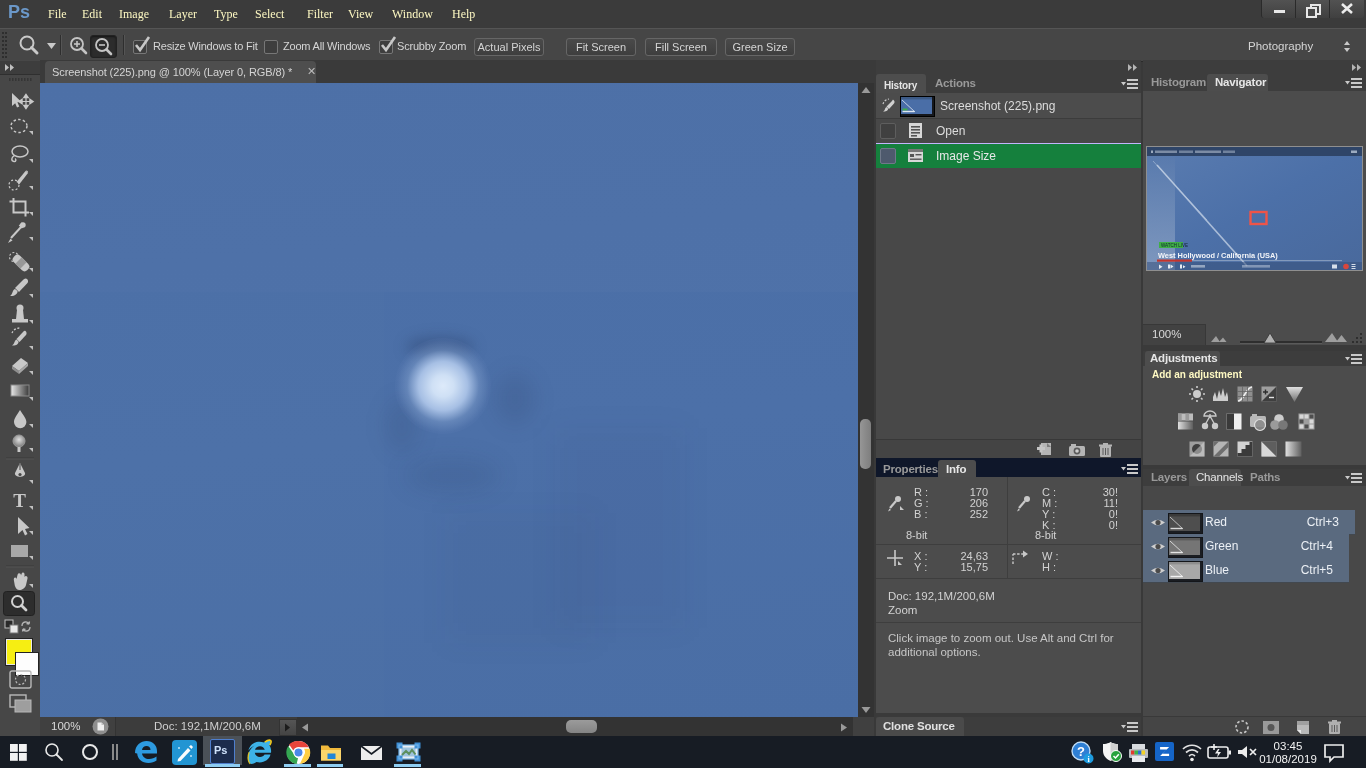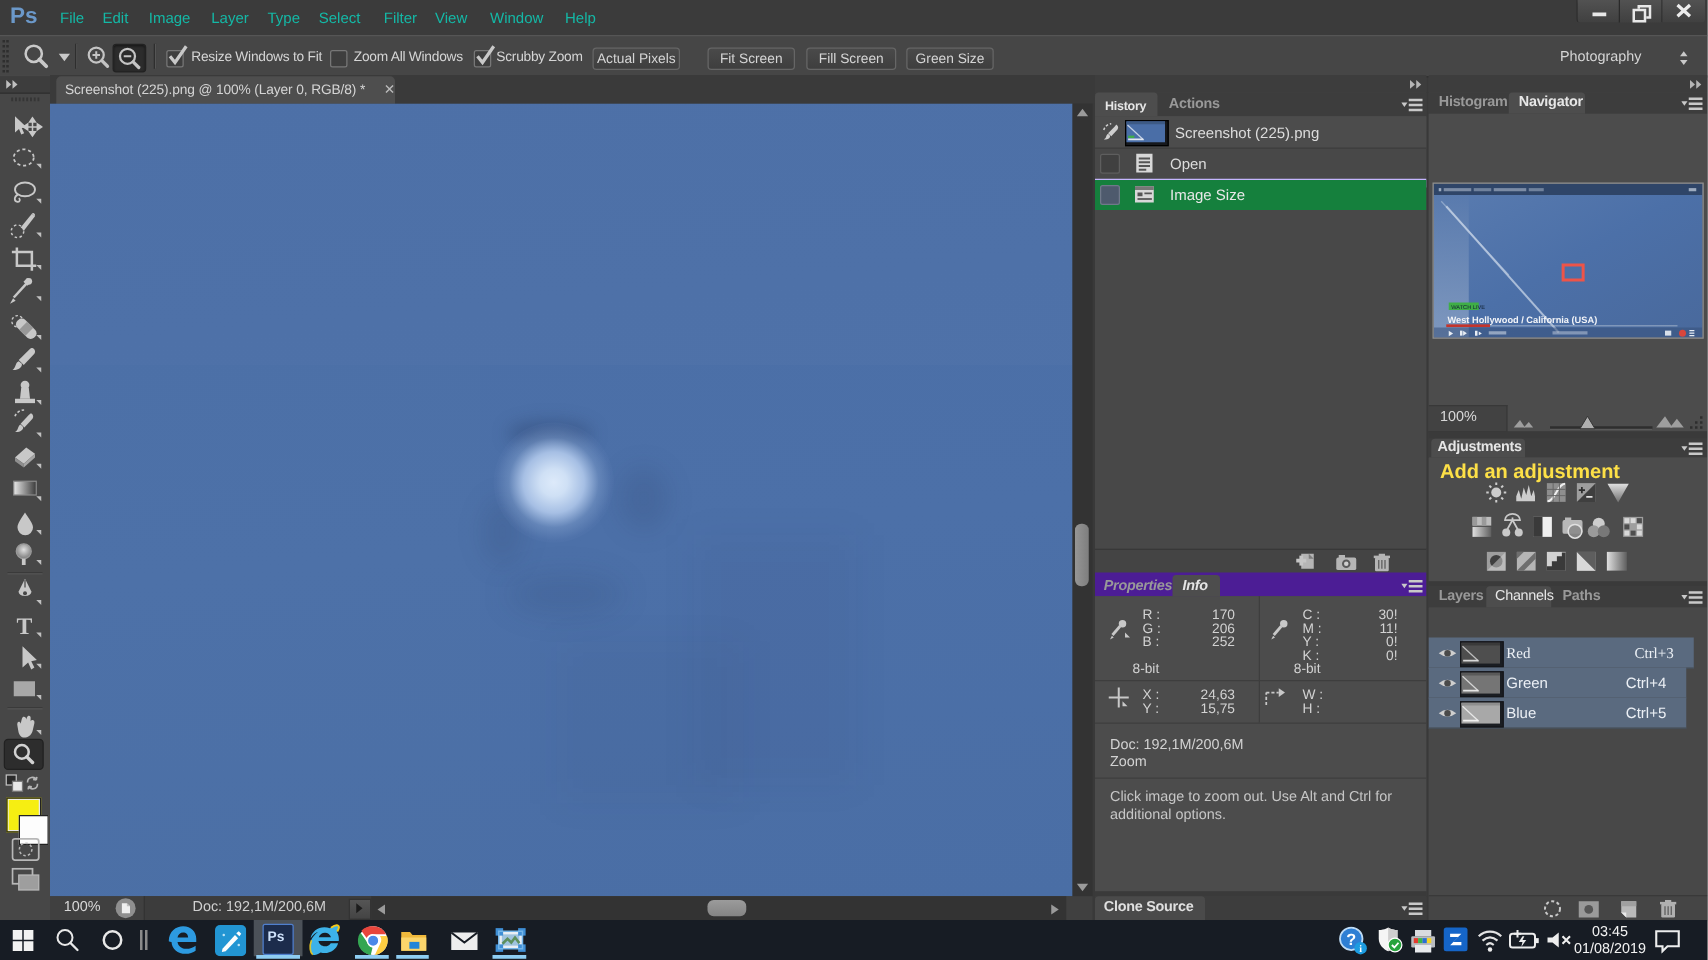--- a/index.html
+++ b/index.html
@@ -1,21 +1,21 @@
 <!DOCTYPE html>
 <html><head>
 <meta charset="utf-8">
 <style>
 html,body{margin:0;padding:0;}
 #app{position:relative;width:1366px;height:768px;overflow:hidden;background:#393939;
   font-family:"Liberation Sans",sans-serif;-webkit-font-smoothing:antialiased;}
 .abs{position:absolute;}
 
 #menubar{left:0;top:0;width:1366px;height:28px;background:#3b3b3b;}
-#menubar .mi{position:absolute;top:7px;font-size:12px;color:#14b8a6;}
+#menubar .mi{position:absolute;top:7px;font-size:12px;color:#fef9c3;font-family:Liberation Serif, serif;}
 #pslogo{position:absolute;left:8px;top:2px;font-size:18px;font-weight:bold;color:#6b98c9;letter-spacing:0px;}
 .winbtn{position:absolute;top:0;height:18px;width:34px;background:linear-gradient(#525252,#404040);border-left:1px solid #2a2a2a;}
 
 #optbar{left:0;top:28px;width:1366px;height:32px;background:#464646;border-top:1px solid #555;border-bottom:1px solid #2b2b2b;}
 .obtn{position:absolute;top:9px;height:16px;line-height:16px;text-align:center;
   background:linear-gradient(#4a4a4a,#3e3e3e);border:1px solid #666;border-radius:3px;
   color:#d5d5d5;font-size:11px;}
 .cb{position:absolute;top:11px;width:12px;height:12px;background:#3e3e3e;border:1px solid #777;border-radius:2px;}
 .cblabel{position:absolute;top:11px;font-size:11px;color:#d5d5d5;letter-spacing:-0.2px;}
 .vsep{position:absolute;top:6px;width:1px;height:20px;background:#2e2e2e;border-right:1px solid #555;}
@@ -445,21 +445,21 @@
         <rect x="1" y="2.5" width="13" height="2" fill="#b5b5b5"></rect>
           <rect x="5" y="1" width="5" height="2" fill="#b5b5b5"></rect>
         <g stroke="#5a5a5a" stroke-width="1">
             <line x1="5" y1="6" x2="5" y2="13"></line>
             <line x1="7.5" y1="6" x2="7.5" y2="13"></line>
             <line x1="10" y1="6" x2="10" y2="13"></line>
           </g>
       </svg>
     </div>
 
-    <div class="abs" style="left:0;top:398px;width:265px;height:19px;background:#4c1d95;font-style:italic;">
+    <div class="abs" style="left:0;top:398px;width:265px;height:19px;background:#0f172a;">
       <span style="position:absolute;left:7px;top:5px;font-size:11.5px;font-weight:bold;color:#999;letter-spacing:-0.2px;">Properties</span>
       <div class="abs ptabact" style="left:62px;top:2px;width:38px;height:17px;">
           <span style="position:absolute;left:8px;top:3px;font-size:11.5px;font-weight:bold;color:#e6e6e6;letter-spacing:-0.2px;">Info</span>
         </div>
       <svg width="18" height="12" style="position:absolute;left:245px;top:5px">
         <path d="M0 4 L5 4 L2.5 7.5 Z" fill="#c9c9c9"></path>
         <rect x="6" y="1" width="11" height="2" fill="#c9c9c9"></rect>
           <rect x="6" y="5" width="11" height="2" fill="#c9c9c9"></rect>
           <rect x="6" y="9" width="11" height="2" fill="#c9c9c9"></rect>
       </svg>
@@ -636,21 +636,21 @@
           <span style="position:absolute;left:5px;top:1px;font-size:11.5px;font-weight:bold;color:#e6e6e6;letter-spacing:-0.2px;">Adjustments</span>
         </div>
       <svg width="18" height="12" style="position:absolute;left:202px;top:2px">
         <path d="M0 4 L5 4 L2.5 7.5 Z" fill="#c9c9c9"></path>
         <rect x="6" y="1" width="11" height="2" fill="#c9c9c9"></rect>
           <rect x="6" y="5" width="11" height="2" fill="#c9c9c9"></rect>
           <rect x="6" y="9" width="11" height="2" fill="#c9c9c9"></rect>
       </svg>
     </div>
     <div class="abs" style="left:0;top:306px;width:223px;height:99px;background:#4c4c4c;">
-      <div class="abs" style="left:9px;top:3px;font-size:16px;font-weight:bold;color:#fde047;">Add an adjustment</div>
+      <div class="abs" style="left:9px;top:3px;font-size:10px;font-weight:bold;color:#fef9c3;">Add an adjustment</div>
       <svg width="223" height="80" style="position:absolute;left:0;top:19px">
         <defs>
           <linearGradient id="gmv" x1="0" y1="0" x2="0" y2="1">
               <stop offset="0" stop-color="#e0e0e0"></stop>
               <stop offset="1" stop-color="#6f6f6f"></stop>
             </linearGradient>
           <linearGradient id="gmh" x1="0" y1="0" x2="1" y2="0">
               <stop offset="0" stop-color="#e0e0e0"></stop>
               <stop offset="1" stop-color="#5f5f5f"></stop>
             </linearGradient>
@@ -749,21 +749,21 @@
         </div>
       <span style="position:absolute;left:107px;top:2px;font-size:11.5px;font-weight:bold;color:#999;letter-spacing:-0.2px;">Paths</span>
       <svg width="18" height="12" style="position:absolute;left:202px;top:3px">
         <path d="M0 4 L5 4 L2.5 7.5 Z" fill="#c9c9c9"></path>
         <rect x="6" y="1" width="11" height="2" fill="#c9c9c9"></rect>
           <rect x="6" y="5" width="11" height="2" fill="#c9c9c9"></rect>
           <rect x="6" y="9" width="11" height="2" fill="#c9c9c9"></rect>
       </svg>
     </div>
     <div class="abs" style="left:0;top:426px;width:223px;height:230px;background:#484848;">
-      <div class="chrow abs" style="left:0;top:24px;width:212px;height:24px;font-family:Liberation Serif, serif;">
+      <div class="chrow abs" style="left:0;top:24px;width:212px;height:24px;">
         <svg class="eye" width="16" height="11" style="position:absolute;left:7px;top:7px">
             <path d="M1 5.5 Q8 0 15 5.5 Q8 11 1 5.5 Z" fill="#cfcfcf"></path>
             <circle cx="8" cy="5.5" r="2.6" fill="#4a4a4a"></circle>
           </svg>
         <div class="abs" style="left:25px;top:3px;width:33px;height:19px;background:#1a1d22;border:1px solid #14161a;">
           <svg width="31" height="17" viewBox="0 0 31 17">
               <rect width="31" height="17" fill="#4e4e4e"></rect>
               <rect width="31" height="2.4" fill="#3a3a3a"></rect>
               <path d="M1 3 L14 15" stroke="#bdbdbd" stroke-width="1"></path>
               <rect x="1.5" y="13.8" width="12" height="1.4" fill="#d8d8d8"></rect>

